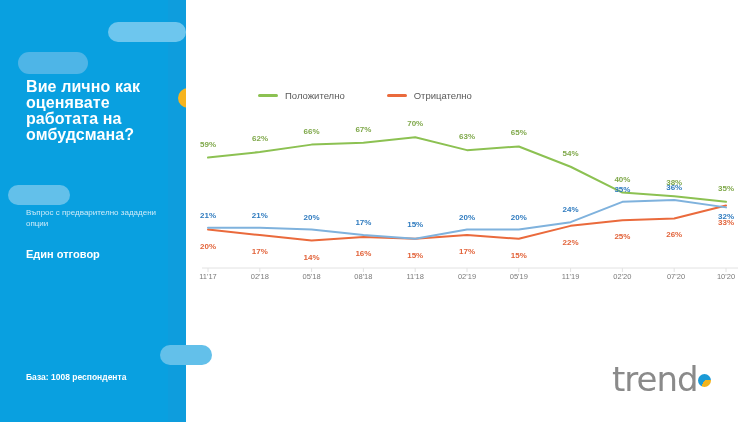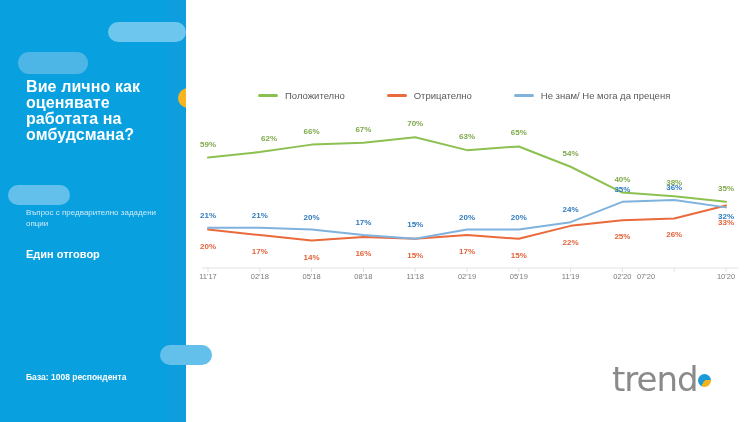--- a/index.html
+++ b/index.html
@@ -129,24 +129,20 @@
   <div class="chart-wrap">
 
     <div class="legend" id="legend">
         <div class="legend-item">
           <span class="legend-swatch" style="background: rgb(140, 193, 82);"></span>
           <span class="legend-label">Положително</span>
         </div>
         <div class="legend-item">
           <span class="legend-swatch" style="background: rgb(234, 106, 60);"></span>
           <span class="legend-label">Отрицателно</span>
-        </div>
-        <div class="legend-item">
-          <span class="legend-swatch" style="background: rgb(127, 178, 221);"></span>
-          <span class="legend-label">Не знам/ Не мога да преценя</span>
         </div>
       </div>
 
     <svg class="plot" id="plot" viewBox="0 0 564 422" preserveAspectRatio="none">
         <line x1="16" x2="552" y1="268" y2="268" stroke="#e2e2e2" stroke-width="1"></line>
         <line x1="22" x2="22" y1="268" y2="272" stroke="#e2e2e2"></line>
         <line x1="73.80000000000001" x2="73.80000000000001" y1="268" y2="272" stroke="#e2e2e2"></line>
         <line x1="125.60000000000001" x2="125.60000000000001" y1="268" y2="272" stroke="#e2e2e2"></line>
         <line x1="177.4" x2="177.4" y1="268" y2="272" stroke="#e2e2e2"></line>
         <line x1="229.20000000000002" x2="229.20000000000002" y1="268" y2="272" stroke="#e2e2e2"></line>
@@ -156,21 +152,21 @@
         <line x1="436.40000000000003" x2="436.40000000000003" y1="268" y2="272" stroke="#e2e2e2"></line>
         <line x1="488.2" x2="488.2" y1="268" y2="272" stroke="#e2e2e2"></line>
         <line x1="540" x2="540" y1="268" y2="272" stroke="#e2e2e2"></line>
         <polyline points="22,157.53846153846155 73.80000000000001,152 125.60000000000001,144.6153846153846 177.4,142.76923076923077 229.20000000000002,137.23076923076923 281,150.15384615384616 332.8,146.46153846153845 384.59999999999997,166.76923076923077 436.40000000000003,192.6153846153846 488.2,196.30769230769232 540,201.84615384615384" fill="none" stroke="#8cc152" stroke-width="2" stroke-linejoin="round" stroke-linecap="round"></polyline>
         <polyline points="22,229.53846153846155 73.80000000000001,235.07692307692307 125.60000000000001,240.6153846153846 177.4,236.92307692307693 229.20000000000002,238.76923076923077 281,235.07692307692307 332.8,238.76923076923077 384.59999999999997,225.84615384615384 436.40000000000003,220.30769230769232 488.2,218.46153846153845 540,205.53846153846155" fill="none" stroke="#ea6a3c" stroke-width="2" stroke-linejoin="round" stroke-linecap="round"></polyline>
         <polyline points="22,227.69230769230768 73.80000000000001,227.69230769230768 125.60000000000001,229.53846153846155 177.4,235.07692307692307 229.20000000000002,238.76923076923077 281,229.53846153846155 332.8,229.53846153846155 384.59999999999997,222.15384615384616 436.40000000000003,201.84615384615384 488.2,200 540,207.3846153846154" fill="none" stroke="#7fb2dd" stroke-width="2" stroke-linejoin="round" stroke-linecap="round"></polyline>
       </svg>
 
     <div id="labels">
         <div class="dlabel dl-pos" style="left: 22px; top: 143.538px;">59%</div>
-        <div class="dlabel dl-pos" style="left: 79px; top: 138px; padding-left: 8px;">62%</div>
+        <div class="dlabel dl-pos" style="left: 70px; top: 138px; padding-left: 8px;">62%</div>
         <div class="dlabel dl-pos" style="left: 125.6px; top: 130.615px;">66%</div>
         <div class="dlabel dl-pos" style="left: 177.4px; top: 128.769px;">67%</div>
         <div class="dlabel dl-pos" style="left: 229.2px; top: 123.231px;">70%</div>
         <div class="dlabel dl-pos" style="left: 281px; top: 136.154px;">63%</div>
         <div class="dlabel dl-pos" style="left: 332.8px; top: 132.462px;">65%</div>
         <div class="dlabel dl-pos" style="left: 384.6px; top: 152.769px;">54%</div>
         <div class="dlabel dl-pos" style="left: 436.4px; top: 178.615px;">40%</div>
         <div class="dlabel dl-pos" style="left: 488.2px; top: 182.308px;">38%</div>
         <div class="dlabel dl-pos" style="left: 540px; top: 187.846px;">35%</div>
         <div class="dlabel dl-neg" style="left: 22px; top: 245.538px;">20%</div>
@@ -200,21 +196,21 @@
     <div class="axis-labels" id="axis">
         <div class="axis-tick" style="left: 22px;">11'17</div>
         <div class="axis-tick" style="left: 73.8px;">02'18</div>
         <div class="axis-tick" style="left: 125.6px;">05'18</div>
         <div class="axis-tick" style="left: 177.4px;">08'18</div>
         <div class="axis-tick" style="left: 229.2px;">11'18</div>
         <div class="axis-tick" style="left: 281px;">02'19</div>
         <div class="axis-tick" style="left: 332.8px;">05'19</div>
         <div class="axis-tick" style="left: 384.6px;">11'19</div>
         <div class="axis-tick" style="left: 436.4px;">02'20</div>
-        <div class="axis-tick" style="left: 460px;">07'20</div>
+        <div class="axis-tick" style="left: 490px;">07'20</div>
         <div class="axis-tick" style="left: 540px;">10'20</div>
       </div>
   </div>
 
   <div class="logo">
     <div class="logo-text">trend</div>
     <div class="logo-mark"></div>
   </div>
 
 </div>

